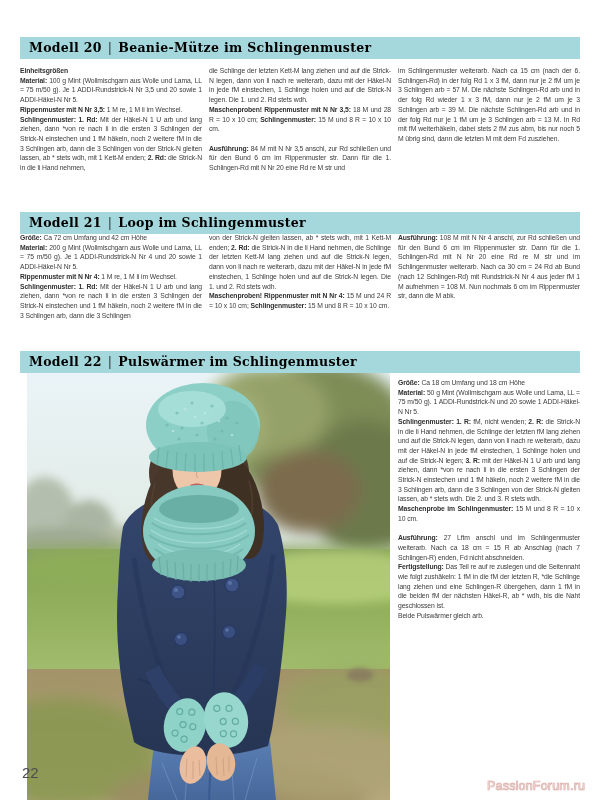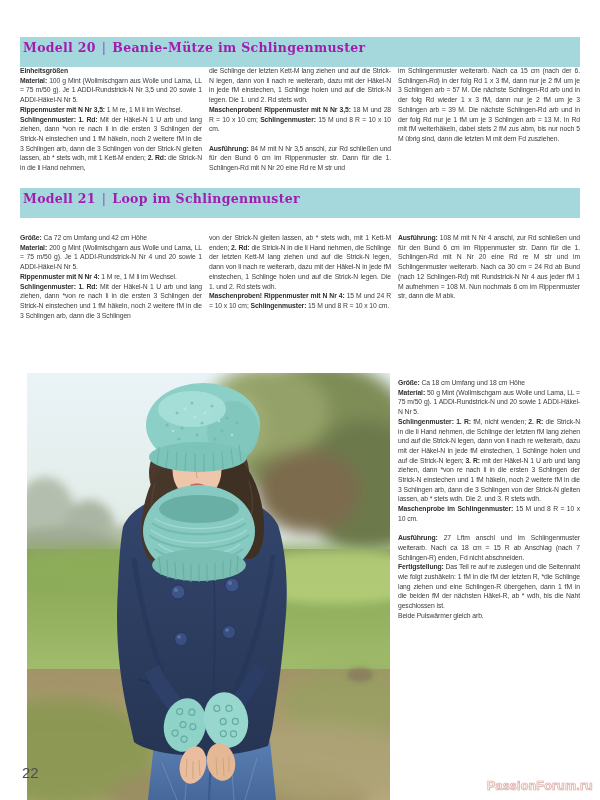--- a/index.html
+++ b/index.html
@@ -1,39 +1,39 @@
 <!DOCTYPE html>
 <html lang="de" style="--accent: #a5d8dc;"><head>
 <meta charset="utf-8">
 <style>
   html,body{margin:0;padding:0;background:#ffffff;}
   .page{position:relative;width:600px;height:800px;background:#fff;overflow:hidden;
         font-family:"Liberation Sans","DejaVu Sans",sans-serif;}
   
-  .bar{position:absolute;left:20px;width:560px;height:30px;background:var(--accent,#a5d8dc);
-       color:#a21caf;font-family:"DejaVu Serif","Liberation Serif",serif;font-weight:bold;
-       font-size:12.5px;line-height:22px;padding-left:3px;box-sizing:border-box;letter-spacing:.3px;}
+  .bar{position:absolute;left:20px;width:560px;height:22px;background:var(--accent,#a5d8dc);
+       color:#000000;font-family:"DejaVu Serif","Liberation Serif",serif;font-weight:bold;
+       font-size:12.5px;line-height:22px;padding-left:9px;box-sizing:border-box;letter-spacing:.3px;}
   .bar-sep{margin:0 6px;opacity:.8;font-weight:normal;}
   
   .cols{position:absolute;left:20px;width:560px;display:flex;gap:7px;overflow:hidden;}
   .col{flex:0 0 182px;width:182px;font-size:6.8px;line-height:9.7px;color:#3c3c3c;
        text-align:justify;letter-spacing:-0.1px;}
   .col p{margin:0;}
   .col p.gap{margin-top:9.7px;}
   .col .b{font-weight:bold;color:#2f2f2f;}
   .col-m22{position:absolute;left:398px;top:378px;width:182px;height:300px;overflow:hidden;
        font-size:6.8px;line-height:9.7px;color:#3c3c3c;text-align:justify;letter-spacing:-0.1px;}
   .col-m22 p{margin:0;}
   .col-m22 p.gap{margin-top:9.7px;}
   .col-m22 .b{font-weight:bold;color:#2f2f2f;}
   
   .photo{position:absolute;left:27px;top:373px;width:363px;height:427px;overflow:hidden;background:#d8e6e0;}
   .photo svg{display:block;width:100%;height:100%;}
   .pagenum{position:absolute;left:22px;top:764px;font-size:15px;color:#4d4d4d;z-index:5;}
-  .watermark{position:absolute;left:487px;top:779px;font-size:12.5px;font-weight:bold;
+  .watermark{position:absolute;left:487px;top:779px;font-size:12.5px;font-weight:normal;
        color:#fdf7f5;-webkit-text-stroke:.7px #dcb0ab;text-shadow:0 0 1px #d9aaa5;letter-spacing:.2px;z-index:5;}
 </style>
 </head>
 <body>
 
 <div class="page">
 
   <div class="bar" style="top:37px;">
     <span>Modell 20</span><span class="bar-sep">|</span><span>Beanie-Mütze im Schlingenmuster</span>
   </div>
@@ -47,39 +47,42 @@
     <div class="col">
         <p><span>die Schlinge der letzten Kett-M lang ziehen und auf die Strick-N legen, dann von li nach re weiterarb, dazu mit der Häkel-N in jede fM einstechen, 1 Schlinge holen und auf die Strick-N legen. Die 1. und 2. Rd stets wdh.</span></p>
         <p><span class="b">Maschenproben! Rippenmuster mit N Nr 3,5:</span><span> 18 M und 28 R = 10 x 10 cm; </span><span class="b">Schlingenmuster:</span><span> 15 M und 8 R = 10 x 10 cm.</span></p>
         <p class="gap"><span class="b">Ausführung:</span><span> 84 M mit N Nr 3,5 anschl, zur Rd schließen und für den Bund 6 cm im Rippenmuster str. Dann für die 1. Schlingen-Rd mit N Nr 20 eine Rd re M str und</span></p>
       </div>
     <div class="col">
         <p><span>im Schlingenmuster weiterarb. Nach ca 15 cm (nach der 6. Schlingen-Rd) in der folg Rd 1 x 3 fM, dann nur je 2 fM um je 3 Schlingen arb = 57 M. Die nächste Schlingen-Rd arb und in der folg Rd wieder 1 x 3 fM, dann nur je 2 fM um je 3 Schlingen arb = 39 M. Die nächste Schlingen-Rd arb und in der folg Rd nur je 1 fM um je 3 Schlingen arb = 13 M. In Rd mit fM weiterhäkeln, dabei stets 2 fM zus abm, bis nur noch 5 M übrig sind, dann die letzten M mit dem Fd zusziehen.</span></p>
       </div>
   </div>
 
-  <div class="bar" style="top:188px;">
+  <div class="bar" style="top:212px;">
     <span>Modell 21</span><span class="bar-sep">|</span><span>Loop im Schlingenmuster</span>
   </div>
   <div class="cols" style="top:233px;height:112px;">
     <div class="col">
         <p><span class="b">Größe:</span><span> Ca 72 cm Umfang und 42 cm Höhe</span></p>
         <p><span class="b">Material:</span><span> 200 g Mint (Wollmischgarn aus Wolle und Lama, LL = 75 m/50 g). Je 1 ADDI-Rundstrick-N Nr 4 und 20 sowie 1 ADDI-Häkel-N Nr 5.</span></p>
         <p><span class="b">Rippenmuster mit N Nr 4:</span><span> 1 M re, 1 M li im Wechsel.</span></p>
         <p><span class="b">Schlingenmuster: 1. Rd:</span><span> Mit der Häkel-N 1 U arb und lang ziehen, dann *von re nach li in die ersten 3 Schlingen der Strick-N einstechen und 1 fM häkeln, noch 2 weitere fM in die 3 Schlingen arb, dann die 3 Schlingen</span></p>
       </div>
     <div class="col">
         <p><span>von der Strick-N gleiten lassen, ab * stets wdh, mit 1 Kett-M enden; </span><span class="b">2. Rd:</span><span> die Strick-N in die li Hand nehmen, die Schlinge der letzten Kett-M lang ziehen und auf die Strick-N legen, dann von li nach re weiterarb, dazu mit der Häkel-N in jede fM einstechen, 1 Schlinge holen und auf die Strick-N legen. Die 1. und 2. Rd stets wdh.</span></p>
         <p><span class="b">Maschenproben! Rippenmuster mit N Nr 4:</span><span> 15 M und 24 R = 10 x 10 cm; </span><span class="b">Schlingenmuster:</span><span> 15 M und 8 R = 10 x 10 cm.</span></p>
       </div>
     <div class="col">
         <p><span class="b">Ausführung:</span><span> 108 M mit N Nr 4 anschl, zur Rd schließen und für den Bund 6 cm im Rippenmuster str. Dann für die 1. Schlingen-Rd mit N Nr 20 eine Rd re M str und im Schlingenmuster weiterarb. Nach ca 30 cm = 24 Rd ab Bund (nach 12 Schlingen-Rd) mit Rundstrick-N Nr 4 aus jeder fM 1 M aufnehmen = 108 M. Nun nochmals 6 cm im Rippenmuster str, dann die M abk.</span></p>
       </div>
   </div>
 
+  <div class="bar" style="top:351px;">
+    <span>Modell 22</span><span class="bar-sep">|</span><span>Pulswärmer im Schlingenmuster</span>
+  </div>
 
   <div class="photo" title="Frau mit Beanie-Mütze, Loop und Pulswärmern im Schlingenmuster, dunkelblauer Mantel, im Park">
     <svg viewBox="0 0 363 427" preserveAspectRatio="none" aria-hidden="true">
       <defs>
         <linearGradient id="sky" x1="0" y1="0" x2="0" y2="1">
           <stop offset="0" stop-color="#eaf4f8"></stop>
             <stop offset="1" stop-color="#dfe9e1"></stop>
         </linearGradient>
         <linearGradient id="field" x1="0" y1="0" x2="0" y2="1">
           <stop offset="0" stop-color="#84a450"></stop>

